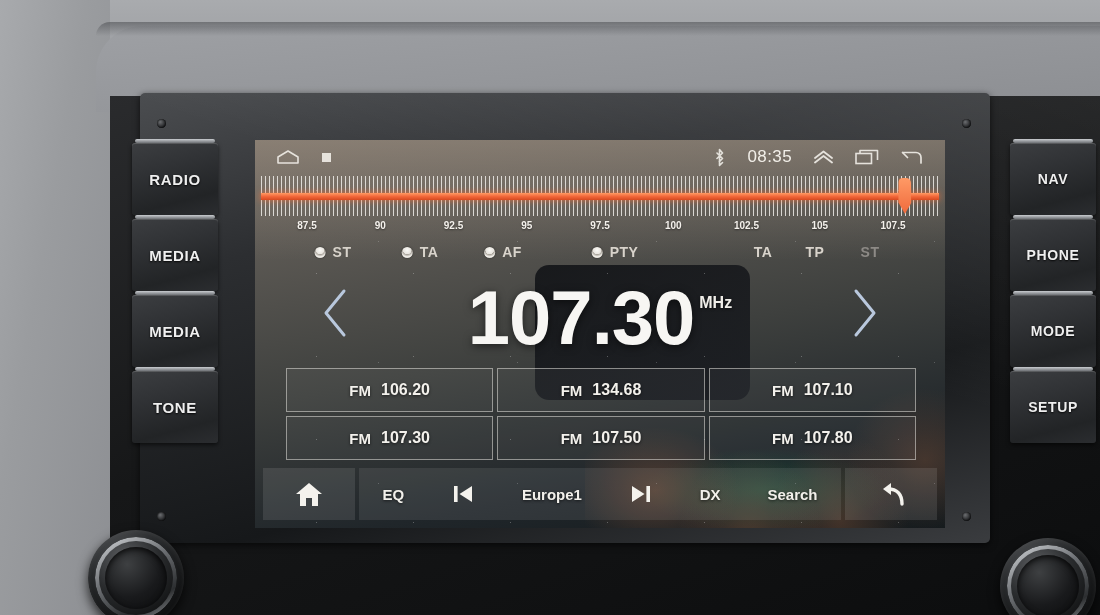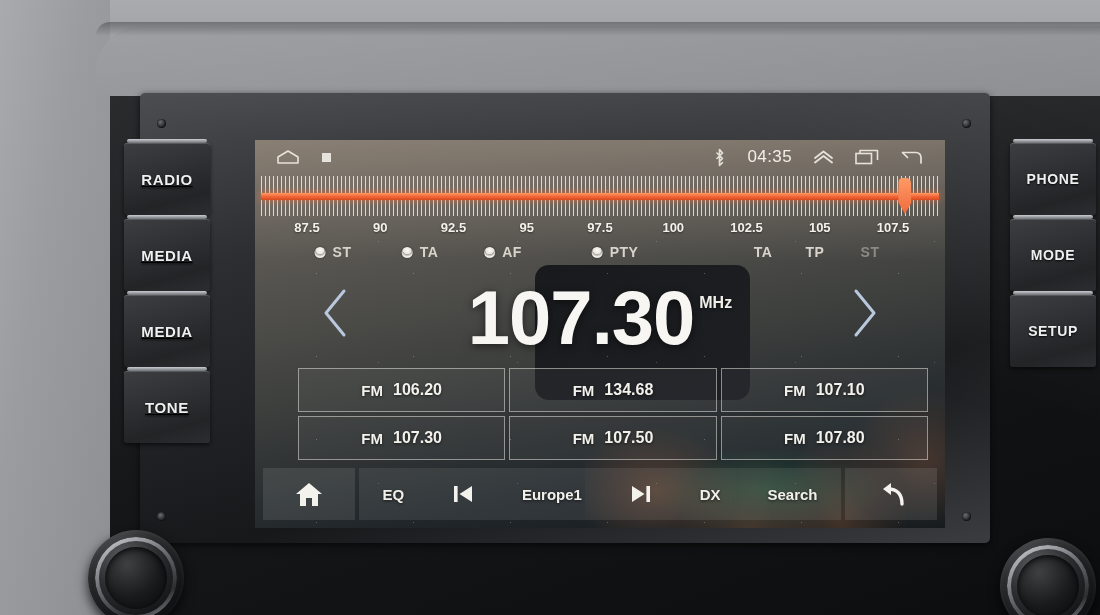--- a/index.html
+++ b/index.html
@@ -124,21 +124,21 @@
     background:linear-gradient(180deg,#ff9a66,#ef6a3c);
     border-radius:5px 5px 3px 3px;
     clip-path:polygon(0% 0%,100% 0%,100% 68%,50% 100%,0% 68%);
     box-shadow:0 0 6px rgba(255,120,60,.6);
   }
 
   
   .scale-labels { position:absolute; left:0; top:80px; width:690px; height:22px; }
   .scale-labels span {
     position:absolute; transform:translateX(-50%);
-    color:#f4f1ec; font-size:13px; font-weight:bold;
+    color:#f4f1ec; font-size:10px; font-weight:bold;
     text-shadow:0 1px 2px rgba(0,0,0,.45);
   }
 
   
   .rds-row { position:absolute; left:0; top:104px; width:690px; height:22px; }
   .rds-item {
     position:absolute; display:flex; align-items:center; gap:7px;
     transform:translateX(-50%);
   }
   .rds-dot {
@@ -171,21 +171,20 @@
     color:#f0eee9; font-size:16px; font-weight:bold;
     align-self:flex-start; margin-top:26px;
     text-shadow:0 1px 3px rgba(0,0,0,.5);
   }
 
   
   .presets {
     position:absolute; left:31px; top:228px; width:630px; height:92px;
     display:grid; grid-template-columns:repeat(3,1fr); grid-template-rows:repeat(2,1fr);
     gap:4px;
-    margin-left:12px;
   }
   .preset {
     border:1px solid rgba(226,224,219,.55);
     background:rgba(255,255,255,.045);
     display:flex; align-items:center; justify-content:center; gap:10px;
     color:#f3f1ec; font-size:16px; font-weight:bold;
     text-shadow:0 1px 3px rgba(0,0,0,.6);
   }
   .preset .band { font-size:15px; }
 
@@ -209,21 +208,21 @@
   .tb-mid > * {
     display:flex; align-items:center; justify-content:center;
     color:#f2f0eb; font-size:15px; font-weight:bold;
     text-shadow:0 1px 3px rgba(0,0,0,.6);
     padding:0 6px;
     text-align:center;
   }
 
   
   .btn-col { position:absolute; width:86px; }
-  .btn-col.left { left:124px; top:143px;text-decoration:underline; }
+  .btn-col.left { left:132px; top:143px; }
   .btn-col.right { left:1010px; top:143px; }
   .hard-btn {
     position:relative; width:86px; height:72px; margin-bottom:4px;
     background:linear-gradient(165deg,#3c3e41 0%,#303235 35%,#222426 75%,#2b2d30 100%);
     border-radius:3px;
     display:flex; align-items:center; justify-content:center;
     color:#efefef; font-size:15px; font-weight:bold; letter-spacing:.6px;
     text-shadow:0 1px 2px rgba(0,0,0,.9);
     box-shadow:inset 0 1px 0 rgba(255,255,255,.16), 0 2px 4px rgba(0,0,0,.6);
   }
@@ -310,21 +309,21 @@
             </svg>
           </span>
         </div>
         <div class="sb-right">
           <span>
             <svg class="sb-ico" width="13" height="19" viewBox="0 0 13 19">
               <path d="M4 5 L9.5 10.5 L6.5 13.5 L6.5 1.5 L9.5 5 L4 10.5" fill="none" stroke="#eceae4" stroke-width="1.6" stroke-linejoin="round" stroke-linecap="round"></path>
               <path d="M6.5 13.5 L6.5 17.5 L9.5 14.5" fill="none" stroke="#eceae4" stroke-width="1.6" stroke-linejoin="round" stroke-linecap="round"></path>
             </svg>
           </span>
-          <span class="sb-time">04:35</span>
+          <span class="sb-time">08:35</span>
           <span>
             <svg class="sb-ico" width="21" height="14" viewBox="0 0 21 14">
               <path d="M2 8 L10.5 1.5 L19 8" fill="none" stroke="#efece6" stroke-width="1.8" stroke-linecap="round" stroke-linejoin="round"></path>
               <path d="M2 12.5 L10.5 6 L19 12.5" fill="none" stroke="#efece6" stroke-width="1.8" stroke-linecap="round" stroke-linejoin="round"></path>
             </svg>
           </span>
           <span>
             <svg class="sb-ico" width="24" height="16" viewBox="0 0 24 16">
               <rect x="1" y="4.5" width="15.5" height="10" fill="none" stroke="#efece6" stroke-width="1.6"></rect>
               <path d="M5 4.5 L5 1.5 L22.5 1.5 L22.5 11" fill="none" stroke="#efece6" stroke-width="1.6" stroke-linejoin="round"></path>
@@ -459,20 +458,21 @@
     <div class="dust"></div>
   </div>
 
   <div class="btn-col left" id="btnLeft">
       <div class="hard-btn">RADIO</div>
       <div class="hard-btn">MEDIA</div>
       <div class="hard-btn">MEDIA</div>
       <div class="hard-btn">TONE</div>
     </div>
   <div class="btn-col right" id="btnRight">
+      <div class="hard-btn">NAV</div>
       <div class="hard-btn">PHONE</div>
       <div class="hard-btn">MODE</div>
       <div class="hard-btn">SETUP</div>
     </div>
 
   <div class="knob kl"></div>
   <div class="knob kr"></div>
 
 </div>
 

